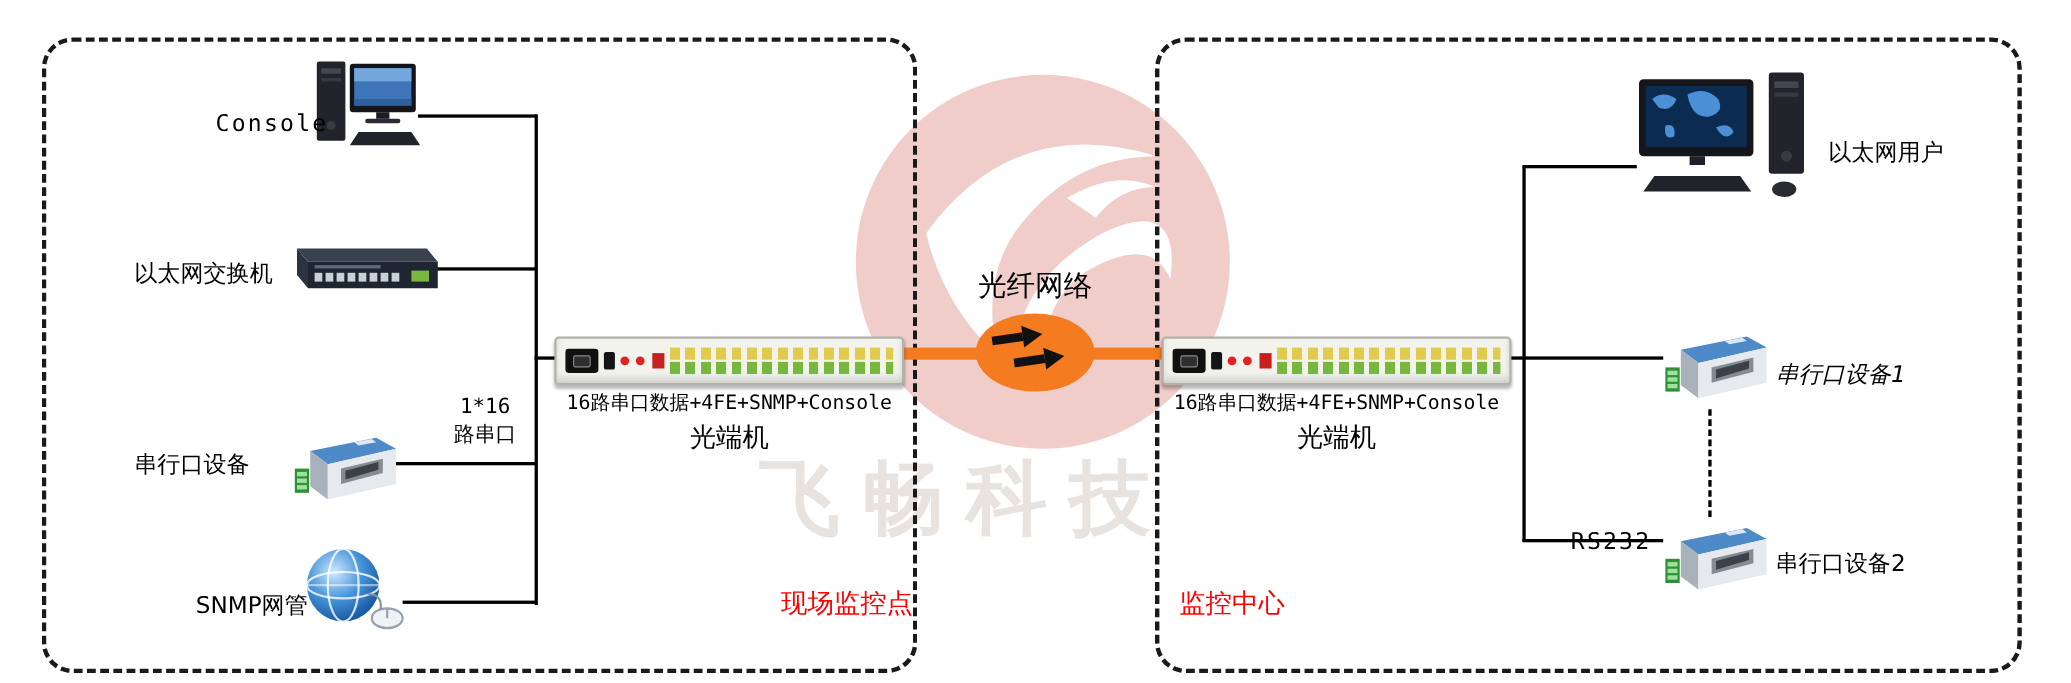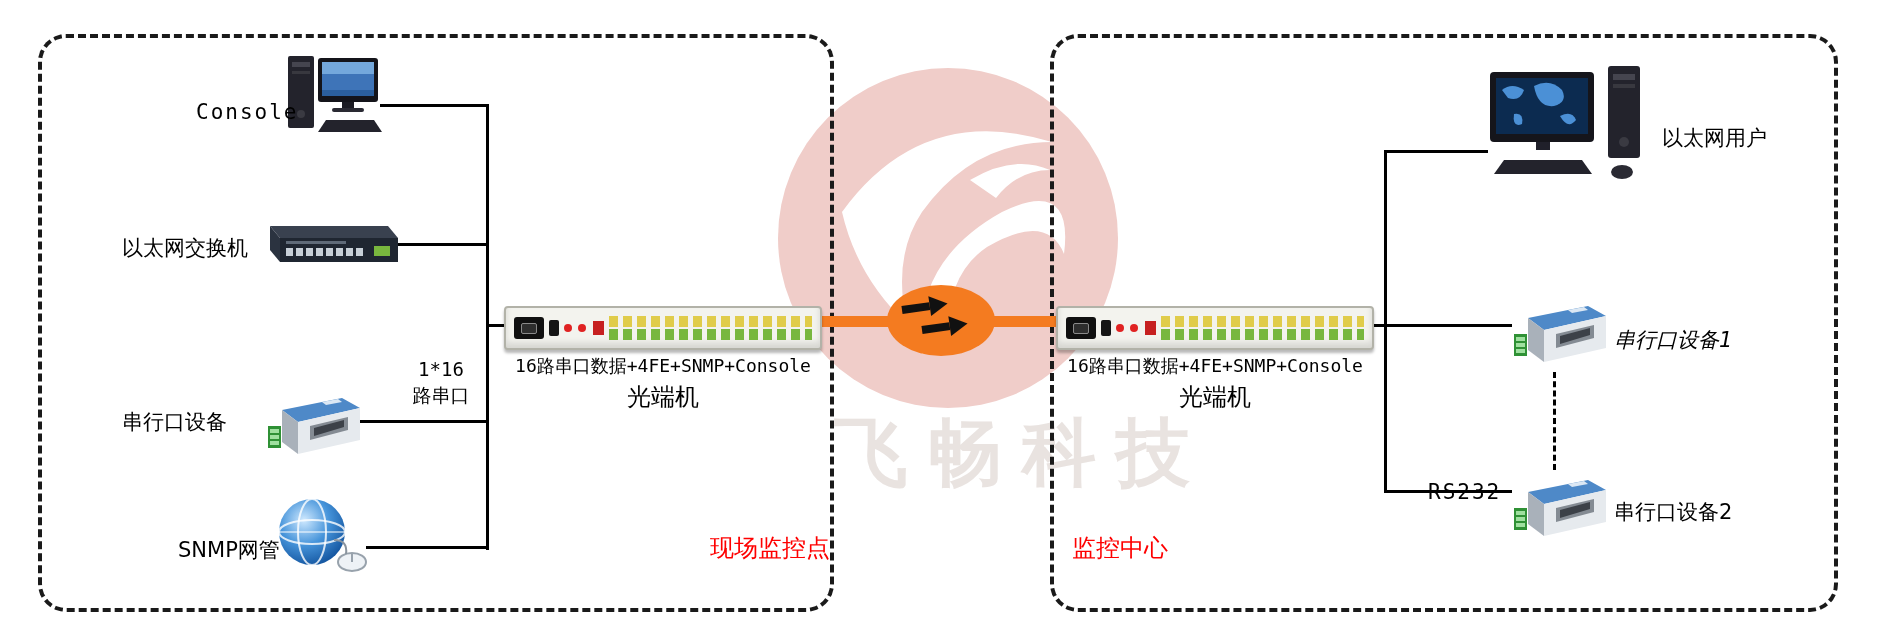--- a/index.html
+++ b/index.html
@@ -12,21 +12,21 @@
   .zone {
     position:absolute; border:4px dashed #1a1a1a; border-radius:28px;
     z-index:1; box-sizing:border-box; background:transparent;
   }
   #zone-left  { left:38px;   top:34px; width:796px; height:578px; }
   #zone-right { left:1050px; top:34px; width:788px; height:578px; }
 
   
   .wm { position:absolute; z-index:0; }
   .wm-brand {
-    position:absolute; left:690px; top:404px; width:520px; text-align:right;
+    position:absolute; left:690px; top:404px; width:520px; text-align:left;
     font-size:74px; font-weight:bold; letter-spacing:20px; white-space:nowrap;
     color:var(--watermark-text-gray, #e9e3e0); z-index:0;
   }
   .wm-sub {
     position:absolute; left:690px; top:506px; width:520px; text-align:center;
     font-size:34px; letter-spacing:9px; white-space:nowrap;
     color:#f3eae7; z-index:0;
   }
 
   
@@ -269,20 +269,21 @@
     <div>路串口</div>
   </div>
 
   <div class="t-label" style="left:494px; top:354px; width:338px;">
     <div class="t-l1">16路串口数据+4FE+SNMP+Console</div>
     <div class="t-l2">光端机</div>
   </div>
 
   <div class="zone-red" style="left:710px; top:532px;">现场监控点</div>
 
+  <div class="fiber-label">光纤网络</div>
 
   <div class="t-label" style="left:1046px; top:354px; width:338px;">
     <div class="t-l1">16路串口数据+4FE+SNMP+Console</div>
     <div class="t-l2">光端机</div>
   </div>
 
   <div class="lbl" style="left:1662px; top:124px;">以太网用户</div>
   <div class="lbl" style="left:1614px; top:326px;font-style:italic;">串行口设备1</div>
   <div class="lbl" style="left:1614px; top:498px;">串行口设备2</div>
   <div class="lbl mono" style="left:1428px; top:468px;">RS232</div>

